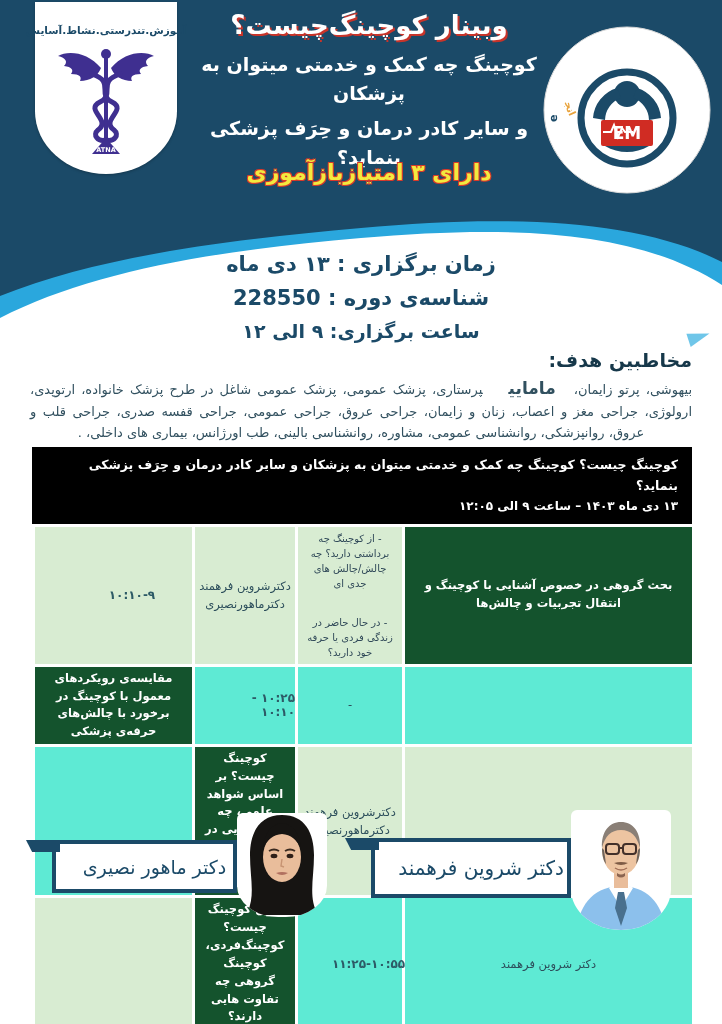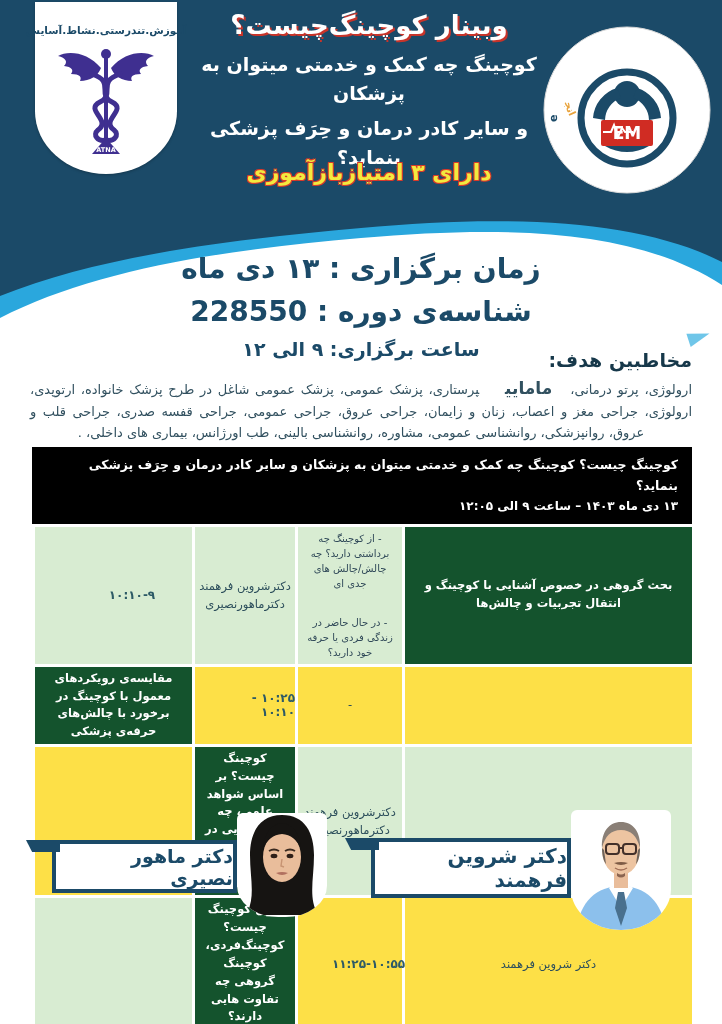--- a/index.html
+++ b/index.html
@@ -17,21 +17,21 @@
   .isem-badge{position:absolute;top:26px;left:543px;width:168px;height:168px;}
   
   .title-block{position:absolute;top:10px;left:180px;width:378px;text-align:center;direction:rtl;}
   .title-main{font-size:26px;font-weight:800;color:#ffffff;margin:0 0 10px 0;
     text-shadow:2px 2px 0 #c8342a;}
   .title-sub{font-size:19px;font-weight:700;color:#ffffff;margin:7px 0;line-height:1.5;}
   .credit-badge{position:absolute;top:160px;left:180px;width:378px;text-align:center;
     font-size:22px;font-weight:700;color:#f2ea3f;text-shadow:1px 1px 0 #d93a2b,-1px -1px 0 #d93a2b,1px -1px 0 #d93a2b,-1px 1px 0 #d93a2b;}
   
   .event-info{position:absolute;top:242px;left:0;width:722px;text-align:center;color:#1b4a68;}
-  .event-line{font-size:28px;font-weight:800;margin:10px 0;}
+  .event-line{font-size:21px;font-weight:800;margin:10px 0;}
   .event-line.small{font-size:19px;}
   .deco-arrow{position:absolute;top:330px;left:688px;width:0;height:0;
     border-left:22px solid #6fc6e9;border-top:7px solid transparent;border-bottom:7px solid transparent;
     transform:rotate(-18deg);}
   
   .audience{position:absolute;top:349px;right:30px;left:30px;}
   .audience h2{margin:0 0 4px 0;font-size:19px;font-weight:800;color:#16384a;text-align:right;}
   .audience p{margin:0;font-size:13px;line-height:1.6;color:#31505f;text-align:justify;text-align-last:center;}
   .audience .hl{font-size:17px;font-weight:600;margin-left:26px;margin-right:18px;}
   
@@ -41,23 +41,23 @@
   .sched-header .l2{font-size:12px;font-weight:600;line-height:1.6;}
   .srows{display:grid;grid-template-columns:287px 104px 100px 157px;gap:3px;direction:rtl;background:#fff;}
   .cell{display:flex;align-items:center;justify-content:center;box-sizing:border-box;}
   .topic-cell{background:#14532d;color:#fff;font-size:11.5px;font-weight:600;line-height:1.55;
     text-align:center;padding:3px 8px;}
   .questions-cell{flex-direction:column;align-items:flex-end;justify-content:center;
     font-size:10px;color:#2f4858;line-height:1.5;text-align:center;padding:4px 7px;gap:24px;}
   .speaker-cell{flex-direction:column;font-size:11.5px;color:#2d4f5c;line-height:1.6;text-align:center;padding:2px 4px;}
   .time-cell{font-size:12px;color:#2d5a66;font-weight:600;padding-left:37px;}
   .srow-bg1{background:#d8ecd2;}
-  .srow-bg2{background:#fde047;}
+  .srow-bg2{background:#5eead4;}
   .name-box{position:absolute;background:#fff;border:4px solid #1b4a68;display:flex;
-    align-items:center;justify-content:center;color:#1b4a68;font-weight:700;box-sizing:border-box;padding-left:20px;}
+    align-items:center;justify-content:center;color:#1b4a68;font-weight:400;box-sizing:border-box;padding-left:20px;}
   .name-box::after{content:"";position:absolute;top:-4px;left:-30px;width:34px;height:12px;
     background:#1b4a68;clip-path:polygon(0 0,100% 0,100% 100%,18% 100%);}
   .nb-mahoor{top:840px;left:52px;width:185px;height:53px;font-size:19px;}
   .nb-shervin{top:838px;left:371px;width:200px;height:60px;font-size:20px;}
   .photo{position:absolute;overflow:hidden;}
   .ph-mahoor{top:813px;left:237px;width:90px;height:104px;border-radius:6px 6px 46% 46%/6px 6px 30% 30%;}
   .ph-shervin{top:810px;left:571px;width:100px;height:120px;border-radius:6px 6px 50% 50%/6px 6px 34% 34%;}
 </style>
 </head>
 <body>
@@ -122,21 +122,21 @@
 
   <div class="event-info">
     <div class="event-line">زمان برگزاری : ۱۳ دی ماه</div>
     <div class="event-line">شناسه‌ی دوره : 228550</div>
     <div class="event-line small">ساعت برگزاری: ۹ الی ۱۲</div>
   </div>
   <div class="deco-arrow"></div>
 
   <div class="audience">
     <h2>مخاطبین هدف:</h2>
-    <p><span>ارولوژی، پرتو درمانی،</span><span class="hl">مامایی</span><span>پرستاری، پزشک عمومی، پزشک عمومی شاغل در طرح پزشک خانواده، ارتوپدی، ارولوژی، جراحی مغز و اعصاب، زنان و زایمان، جراحی عروق، جراحی عمومی، جراحی قفسه صدری، جراحی قلب و عروق، روانپزشکی، روانشناسی عمومی، مشاوره، روانشناسی بالینی، طب اورژانس، بیماری های داخلی، .</span></p>
+    <p><span>بیهوشی، پرتو زایمان،</span><span class="hl">مامایی</span><span>پرستاری، پزشک عمومی، پزشک عمومی شاغل در طرح پزشک خانواده، ارتوپدی، ارولوژی، جراحی مغز و اعصاب، زنان و زایمان، جراحی عروق، جراحی عمومی، جراحی قفسه صدری، جراحی قلب و عروق، روانپزشکی، روانشناسی عمومی، مشاوره، روانشناسی بالینی، طب اورژانس، بیماری های داخلی، .</span></p>
   </div>
 
   <div class="schedule">
     <div class="sched-header">
       <div class="l1">کوچینگ چیست؟ کوچینگ چه کمک و خدمتی میتوان به پزشکان و سایر کادر درمان و حِرَف پزشکی بنماید؟</div>
       <div class="l2">۱۳ دی ماه ۱۴۰۳ – ساعت ۹ الی ۱۲:۰۵</div>
     </div>
     <div class="srows">
         <div class="cell topic-cell srow1" style="min-height: 84px;">بحث گروهی در خصوص آشنایی با کوچینگ و انتقال تجربیات و چالش‌ها</div>
         <div class="cell questions-cell srow-bg1 srow1" style="min-height: 84px;">

